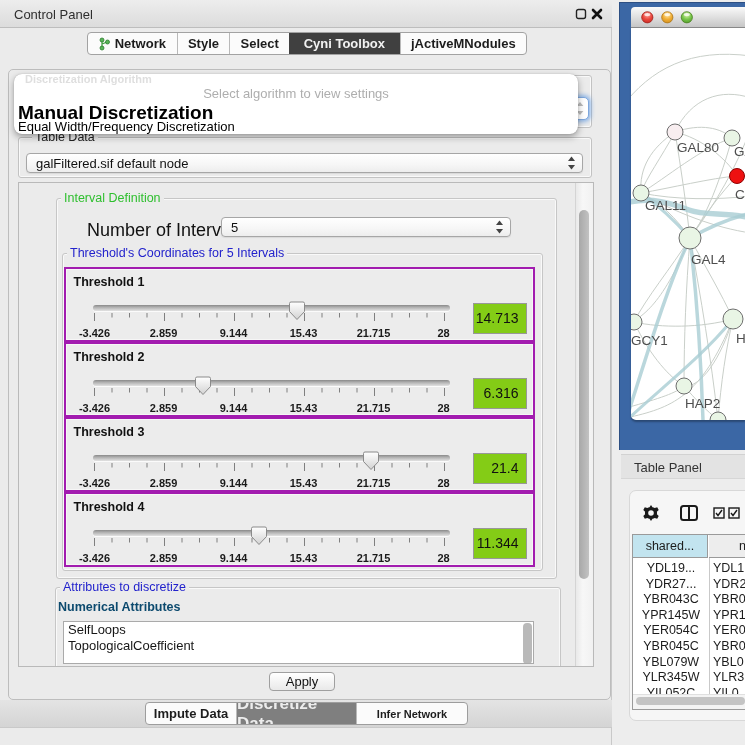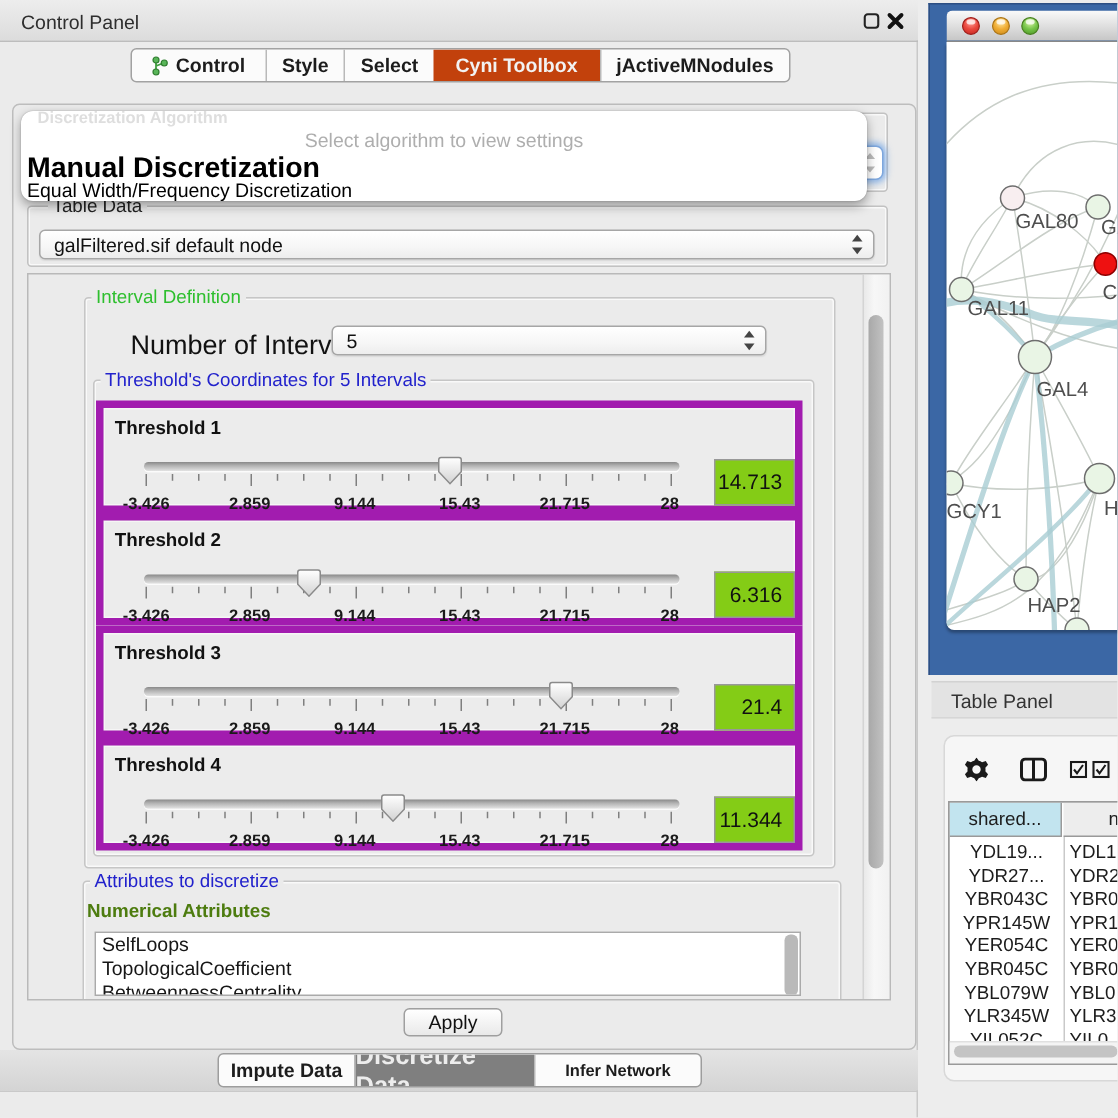--- a/index.html
+++ b/index.html
@@ -6,21 +6,21 @@
   html,body { width:745px; height:745px; overflow:hidden; }
   body { font-family:"Liberation Sans", sans-serif; background:#ededed; position:relative; }
   .abs { position:absolute; }
   .groupbox { position:absolute; border:1px solid #c2c2c2; border-radius:3px; box-shadow: inset 0 0 0 1px rgba(255,255,255,0.7); }
   .gtitle { position:absolute; top:-8px; background:#ebebeb; padding:0 3px; font-size:12.5px; line-height:15px; white-space:nowrap; }
   .combo { position:absolute; border:1px solid #a6a6a6; border-radius:4px; background:linear-gradient(#ffffff 0%, #f6f6f6 60%, #ededed 100%); box-shadow:0 1px 1px rgba(0,0,0,0.08); }
   .combo .ctext { position:absolute; left:9px; top:0; font-size:13px; color:#111; }
   .stepper { position:absolute; right:6px; top:50%; transform:translateY(-50%); width:9px; height:14px; }
   .tickrow { position:absolute; }
   .vbox { position:absolute; width:54px; height:31px; background:#84cc16; border:1px solid #989898; font-size:14px; color:#111; text-align:right; padding-right:7px; }
-  .tpanel { position:absolute; left:44.5px; width:471px; height:75px; border:5px solid #a21caf; background:#ececec; box-shadow: inset 0 0 0 1px rgba(255,255,255,0.55); }
+  .tpanel { position:absolute; left:44.5px; width:471px; height:75px; border:2px solid #a21caf; background:#ececec; box-shadow: inset 0 0 0 1px rgba(255,255,255,0.55); }
   .tlabel { position:absolute; left:8px; top:6px; font-weight:bold; font-size:12.5px; color:#111; }
   .track { position:absolute; left:27px; top:36px; width:357px; height:6px; border-radius:3px; background:linear-gradient(#898989 0%, #b2b2b2 40%, #e2e2e2 100%); box-shadow:0 1px 0 rgba(255,255,255,0.8); }
   .ticklabel { position:absolute; top:58px; font-size:11px; font-weight:bold; color:#1a1a1a; transform:translateX(-50%); }
   .thumb { position:absolute; top:32px; width:17px; height:20px; transform:translateX(-50%); }
 </style>
 </head>
 <body>
 
 <div class="abs" style="left:0; top:0; width:612px; height:745px; background:#ebebeb; border-right:1px solid #c9c9c9;"></div>
 
@@ -34,29 +34,29 @@
   </svg>
 
 <div class="abs" style="left:87px; top:32px; width:440px; height:23px; background:#fbfbfb; border:1px solid #a2a2a2; border-radius:4px; overflow:hidden; display:flex;">
   <div style="width:90px; border-right:1px solid #b9b9b9; display:flex; align-items:center; justify-content:center;">
     <svg width="11" height="14" viewBox="0 0 11 14" style="margin-right:5px;">
       <path d="M3 3.5 V11 M3 7 L8 5" stroke="#3f9c3f" stroke-width="1.2" fill="none"></path>
       <circle cx="3" cy="3" r="2" fill="#58b558" stroke="#2f7d2f" stroke-width="0.8"></circle>
       <circle cx="3" cy="11" r="2" fill="#58b558" stroke="#2f7d2f" stroke-width="0.8"></circle>
       <circle cx="8.5" cy="5" r="2" fill="#58b558" stroke="#2f7d2f" stroke-width="0.8"></circle>
     </svg>
-    <span style="font-size:13px; font-weight:600; color:#1c1c1c;">Control</span>
+    <span style="font-size:13px; font-weight:600; color:#1c1c1c;">Network</span>
   </div>
   <div style="width:53px; border-right:1px solid #b9b9b9; display:flex; align-items:center; justify-content:center;">
       <span style="font-size:13px; font-weight:600; color:#1c1c1c;">Style</span>
     </div>
   <div style="width:59px; display:flex; align-items:center; justify-content:center;">
       <span style="font-size:13px; font-weight:600; color:#1c1c1c;">Select</span>
     </div>
-  <div style="width:111px; background:#c2410c; display:flex; align-items:center; justify-content:center;">
+  <div style="width:111px; background:#404040; display:flex; align-items:center; justify-content:center;">
       <span style="font-size:13px; font-weight:600; color:#f2f2f2;">Cyni Toolbox</span>
     </div>
   <div style="width:127px; border-left:1px solid #b9b9b9; display:flex; align-items:center; justify-content:center;">
       <span style="font-size:13px; font-weight:600; color:#1c1c1c;">jActiveMNodules</span>
     </div>
 </div>
 
 <div class="abs" style="left:8px; top:69px; width:603px; height:631px; border:1px solid #bdbdbd; border-radius:5px; background:#ebebeb;"></div>
 
 <div class="groupbox" style="left:18px; top:75px; width:574px; height:53px;"></div>
@@ -183,25 +183,24 @@
     <div class="ticklabel" style="left:378px;">28</div>
     <svg class="thumb" style="left:193px;" viewBox="0 0 17 20">
           <path d="M2.5 1 H14.5 Q16 1 16 2.5 V10.5 L8.5 18.5 L1 10.5 V2.5 Q1 1 2.5 1 Z" fill="url(#tg1)" stroke="#8a8a8a" stroke-width="1"></path>
         </svg>
     <div class="vbox" style="left:407px; top:34px; line-height:29px;">11.344</div>
   </div>
 
   <div class="groupbox" style="left:36px; top:404px; width:506px; height:85px; border-color:#c6c6c6;">
     <span class="gtitle" style="left:4px; color:#2222cc;">Attributes to discretize</span>
   </div>
-  <div class="abs" style="left:39px; top:417px; font-size:12.5px; font-weight:bold; color:#4d7c0f;">Numerical Attributes</div>
+  <div class="abs" style="left:39px; top:417px; font-size:12.5px; font-weight:bold; color:#0c4a6e;">Numerical Attributes</div>
   <div class="abs" style="left:44px; top:438px; width:471px; height:43px; background:#fff; border:1px solid #aaa; overflow:hidden; font-size:13px; color:#161616;">
     <div style="padding-left:4px; height:16px; line-height:16px;">SelfLoops</div>
     <div style="padding-left:4px; height:16px; line-height:16px;">TopologicalCoefficient</div>
-    <div style="padding-left:4px; height:16px; line-height:16px;">BetweennessCentrality</div>
     <div style="position:absolute; right:1px; top:1px; width:9px; height:41px; background:#b9b9b9; border-radius:4px;"></div>
   </div>
  </div>
 
  <div class="abs" style="right:0; top:0; width:18px; height:483px; background:linear-gradient(90deg,#e9e9e9,#f7f7f7 40%,#f1f1f1); border-left:1px solid #d4d4d4;"></div>
  <div class="abs" style="right:4.5px; top:27px; width:10px; height:369px; background:linear-gradient(90deg,#a8a8a8,#c2c2c2); border-radius:5px;"></div>
 </div>
 
 <div class="abs" style="left:269px; top:672px; width:66px; height:19px; border:1px solid #9f9f9f; border-radius:4px; background:linear-gradient(#ffffff,#e9e9e9); text-align:center; font-size:13px; line-height:18px; color:#111;">Apply</div>
 

